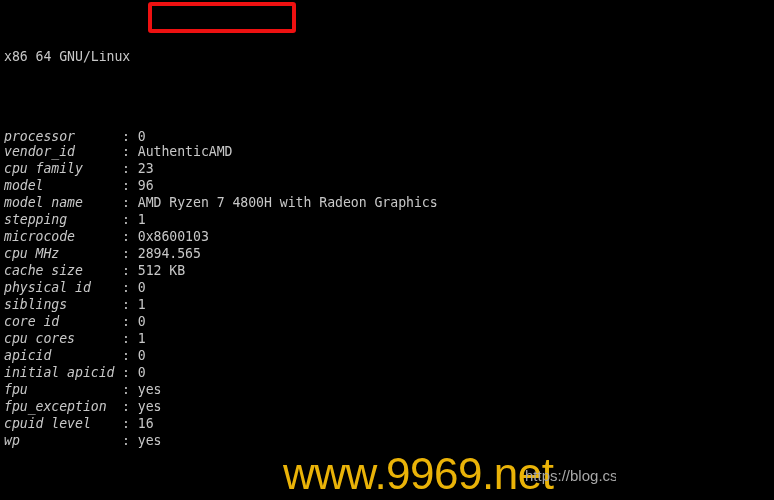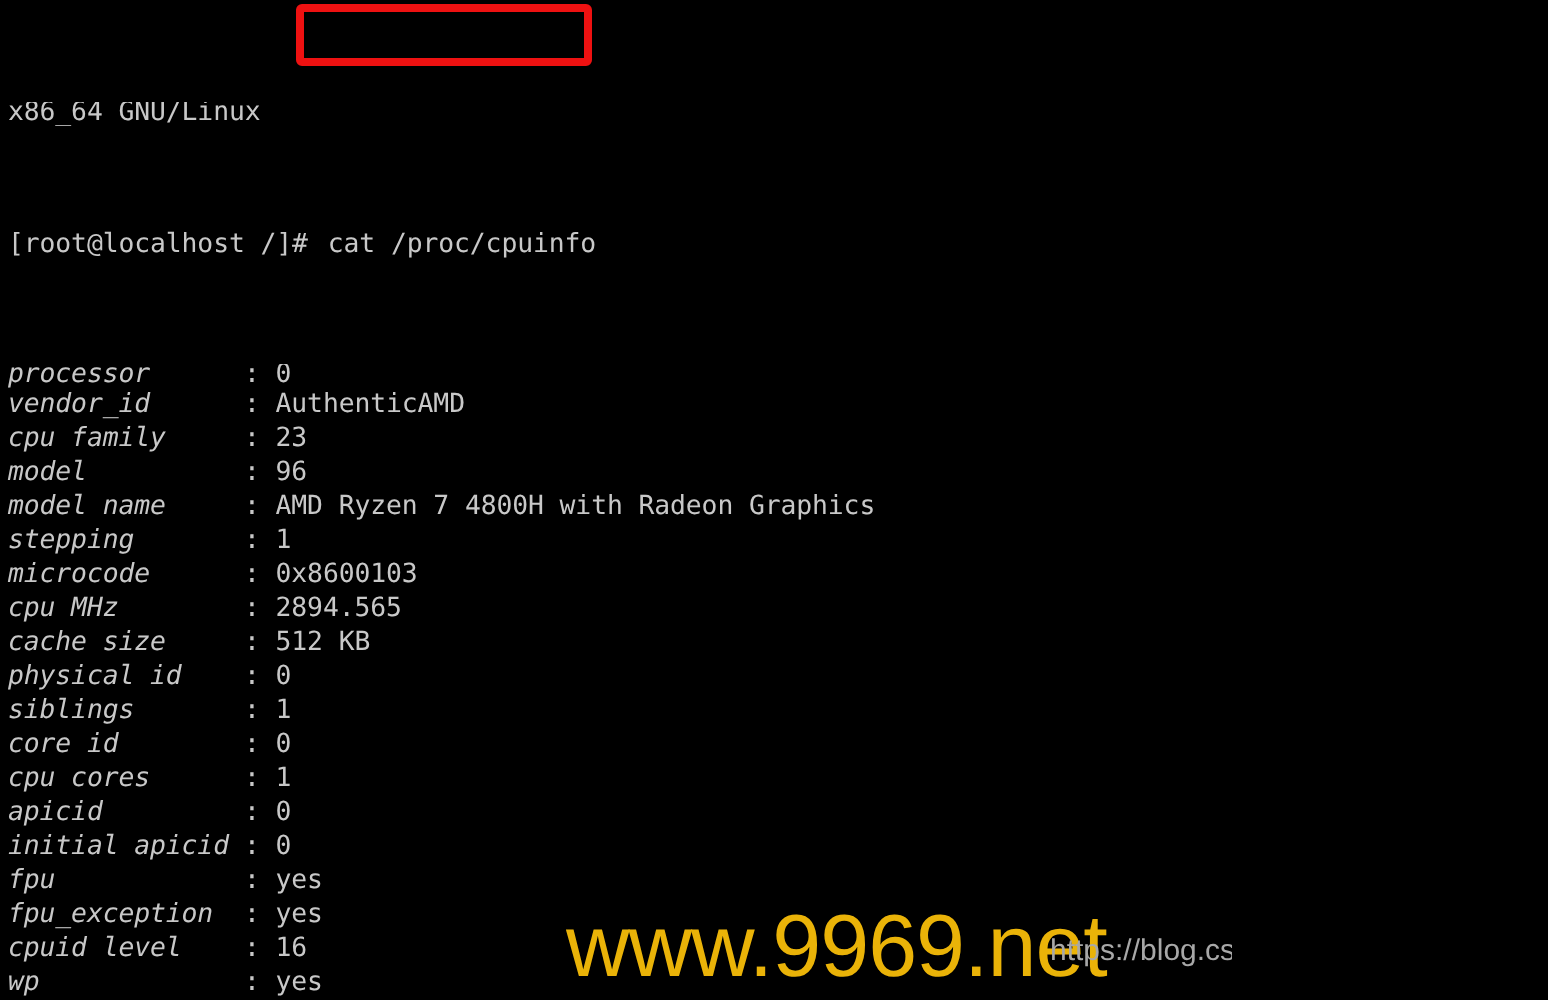--- a/index.html
+++ b/index.html
@@ -85,21 +85,20 @@
 </style>
 </head>
 <body>
 
 <div id="screen">
 
   <div id="terminal">
 
     <div class="line">x86_64 GNU/Linux</div>
 
-    <div class="line"><span>[root@localhost /]#</span><span class="sep"> </span><span>cat /proc/cpuinfo</span></div>
 
     <div id="field-lines"><div class="line"><span class="key">processor</span><span>: </span><span>0</span></div><div class="line"><span class="key">vendor_id</span><span>: </span><span>AuthenticAMD</span></div><div class="line"><span class="key">cpu family</span><span>: </span><span>23</span></div><div class="line"><span class="key">model</span><span>: </span><span>96</span></div><div class="line"><span class="key">model name</span><span>: </span><span>AMD Ryzen 7 4800H with Radeon Graphics</span></div><div class="line"><span class="key">stepping</span><span>: </span><span>1</span></div><div class="line"><span class="key">microcode</span><span>: </span><span>0x8600103</span></div><div class="line"><span class="key">cpu MHz</span><span>: </span><span>2894.565</span></div><div class="line"><span class="key">cache size</span><span>: </span><span>512 KB</span></div><div class="line"><span class="key">physical id</span><span>: </span><span>0</span></div><div class="line"><span class="key">siblings</span><span>: </span><span>1</span></div><div class="line"><span class="key">core id</span><span>: </span><span>0</span></div><div class="line"><span class="key">cpu cores</span><span>: </span><span>1</span></div><div class="line"><span class="key">apicid</span><span>: </span><span>0</span></div><div class="line"><span class="key">initial apicid</span><span>: </span><span>0</span></div><div class="line"><span class="key">fpu</span><span>: </span><span>yes</span></div><div class="line"><span class="key">fpu_exception</span><span>: </span><span>yes</span></div><div class="line"><span class="key">cpuid level</span><span>: </span><span>16</span></div><div class="line"><span class="key">wp</span><span>: </span><span>yes</span></div></div>
 
     
 
     
 
   </div>
 
   <div id="redbox"></div>

